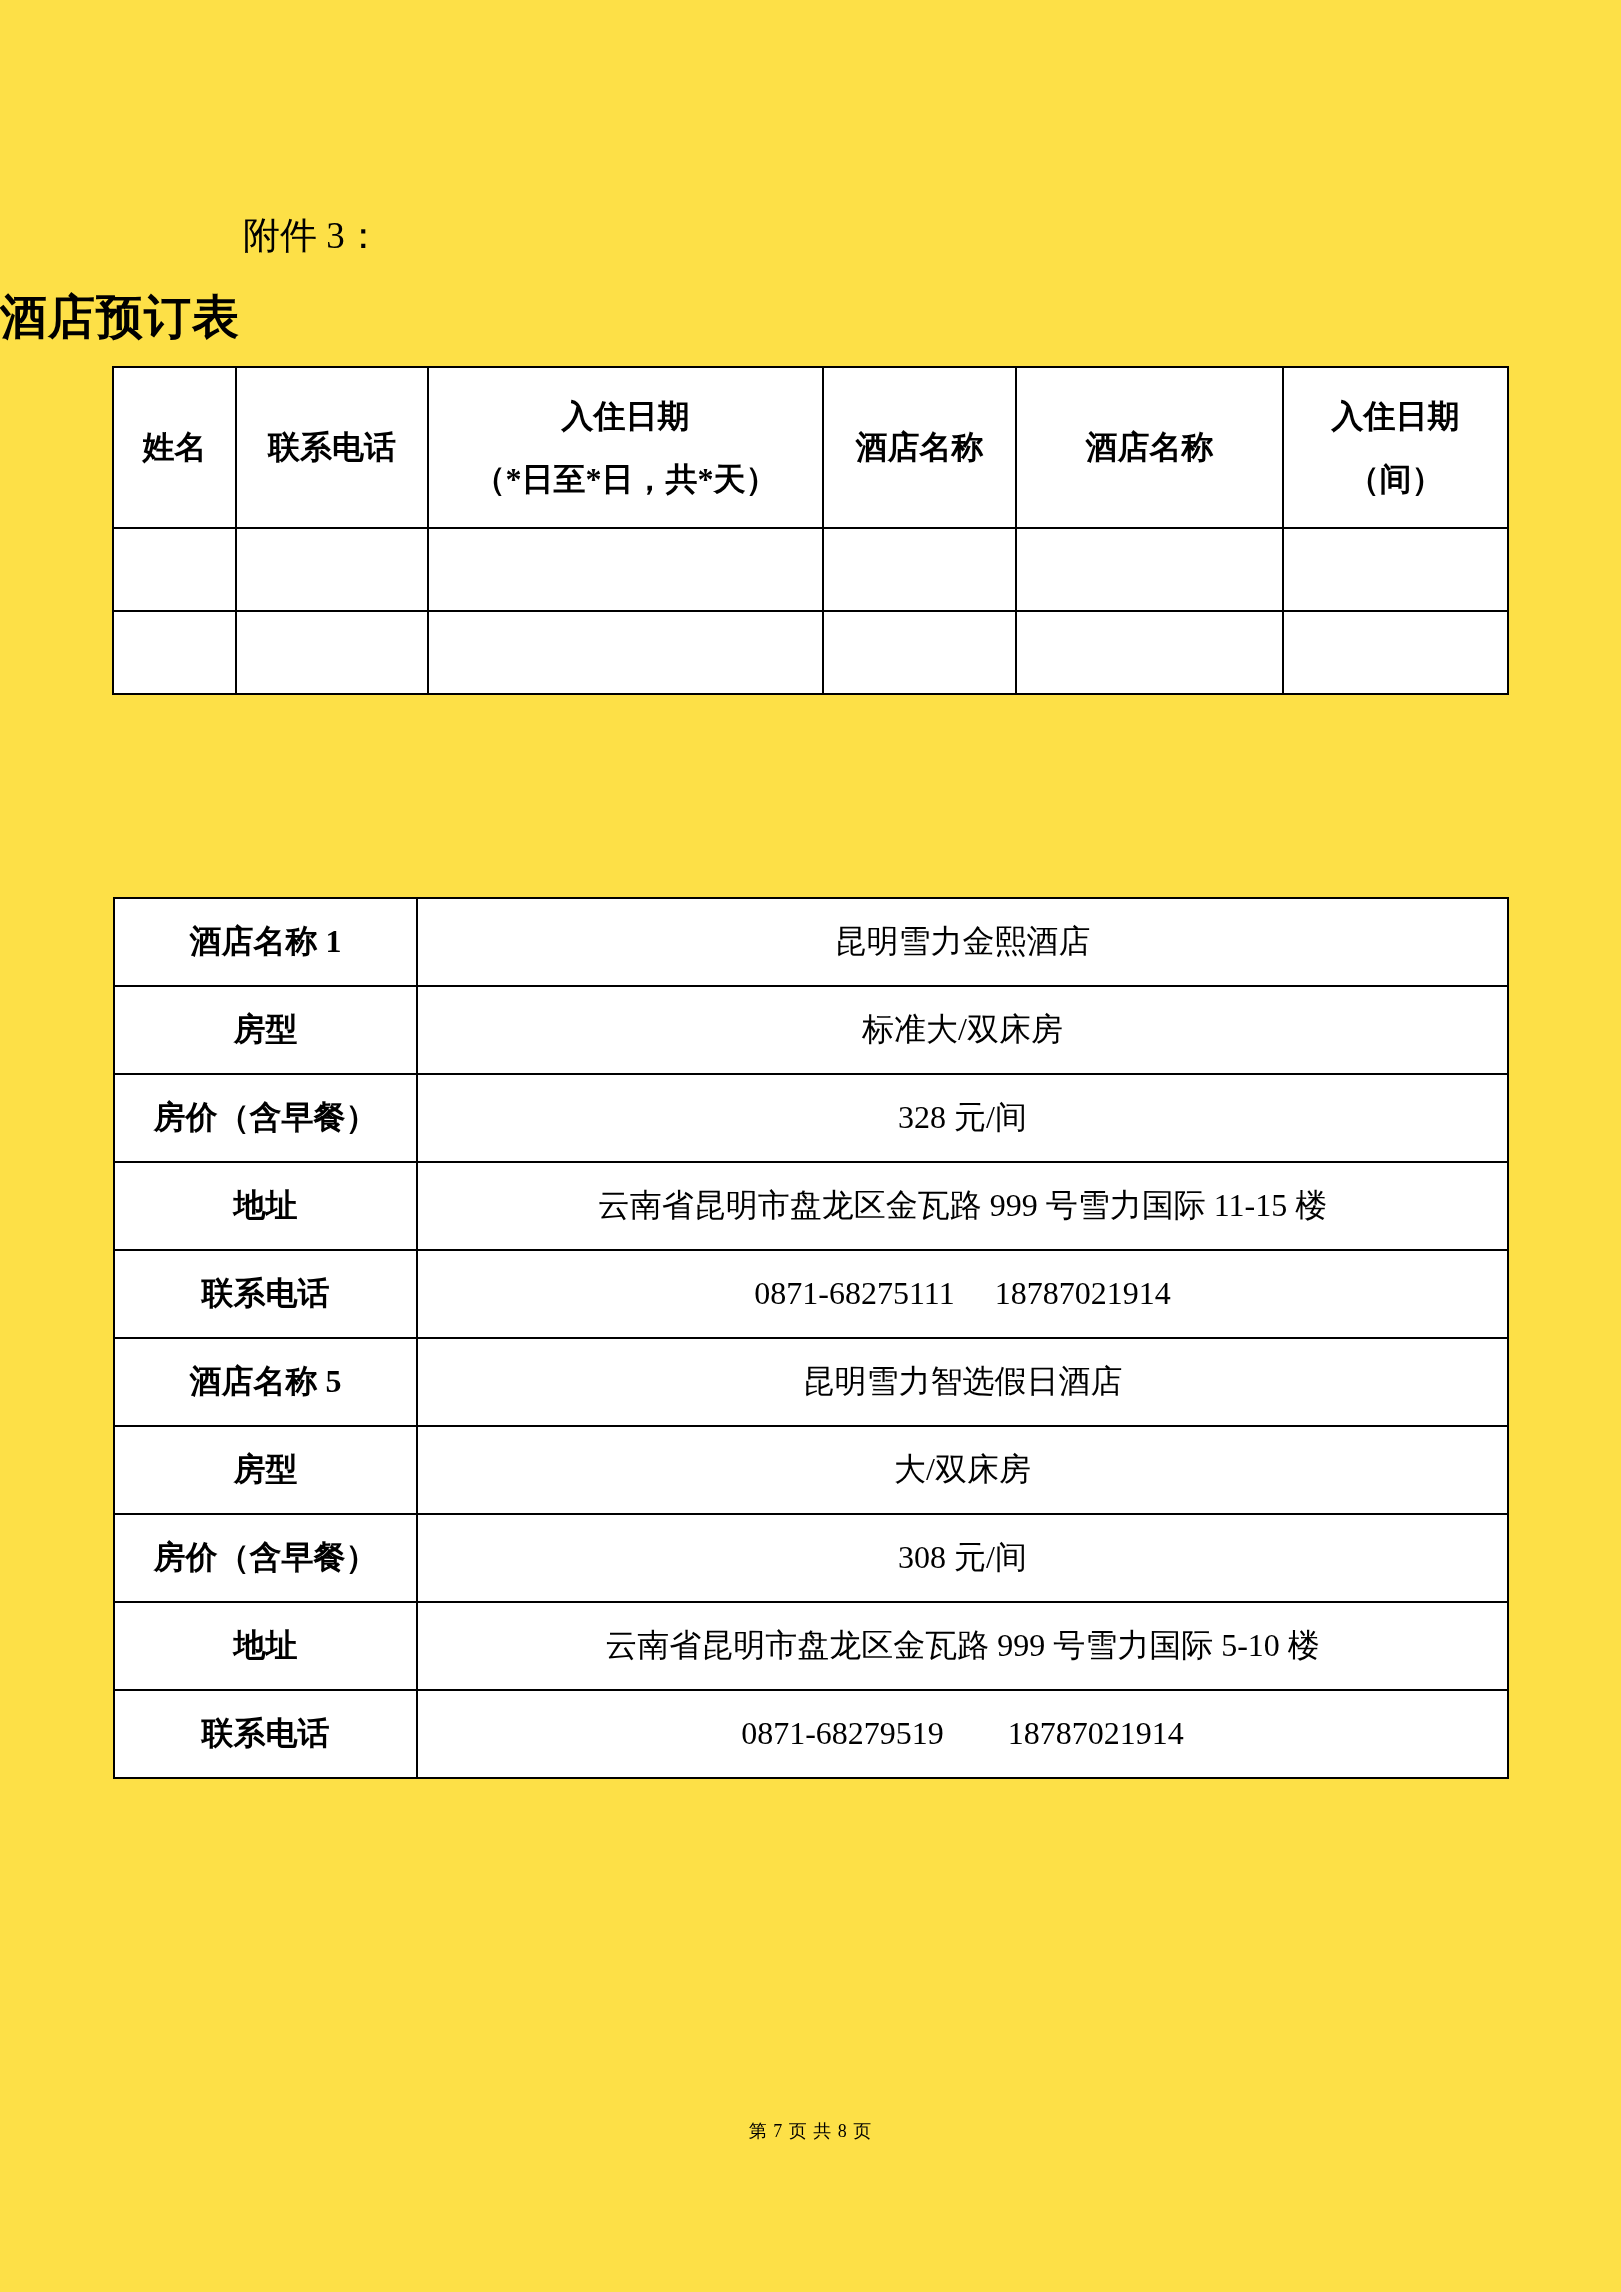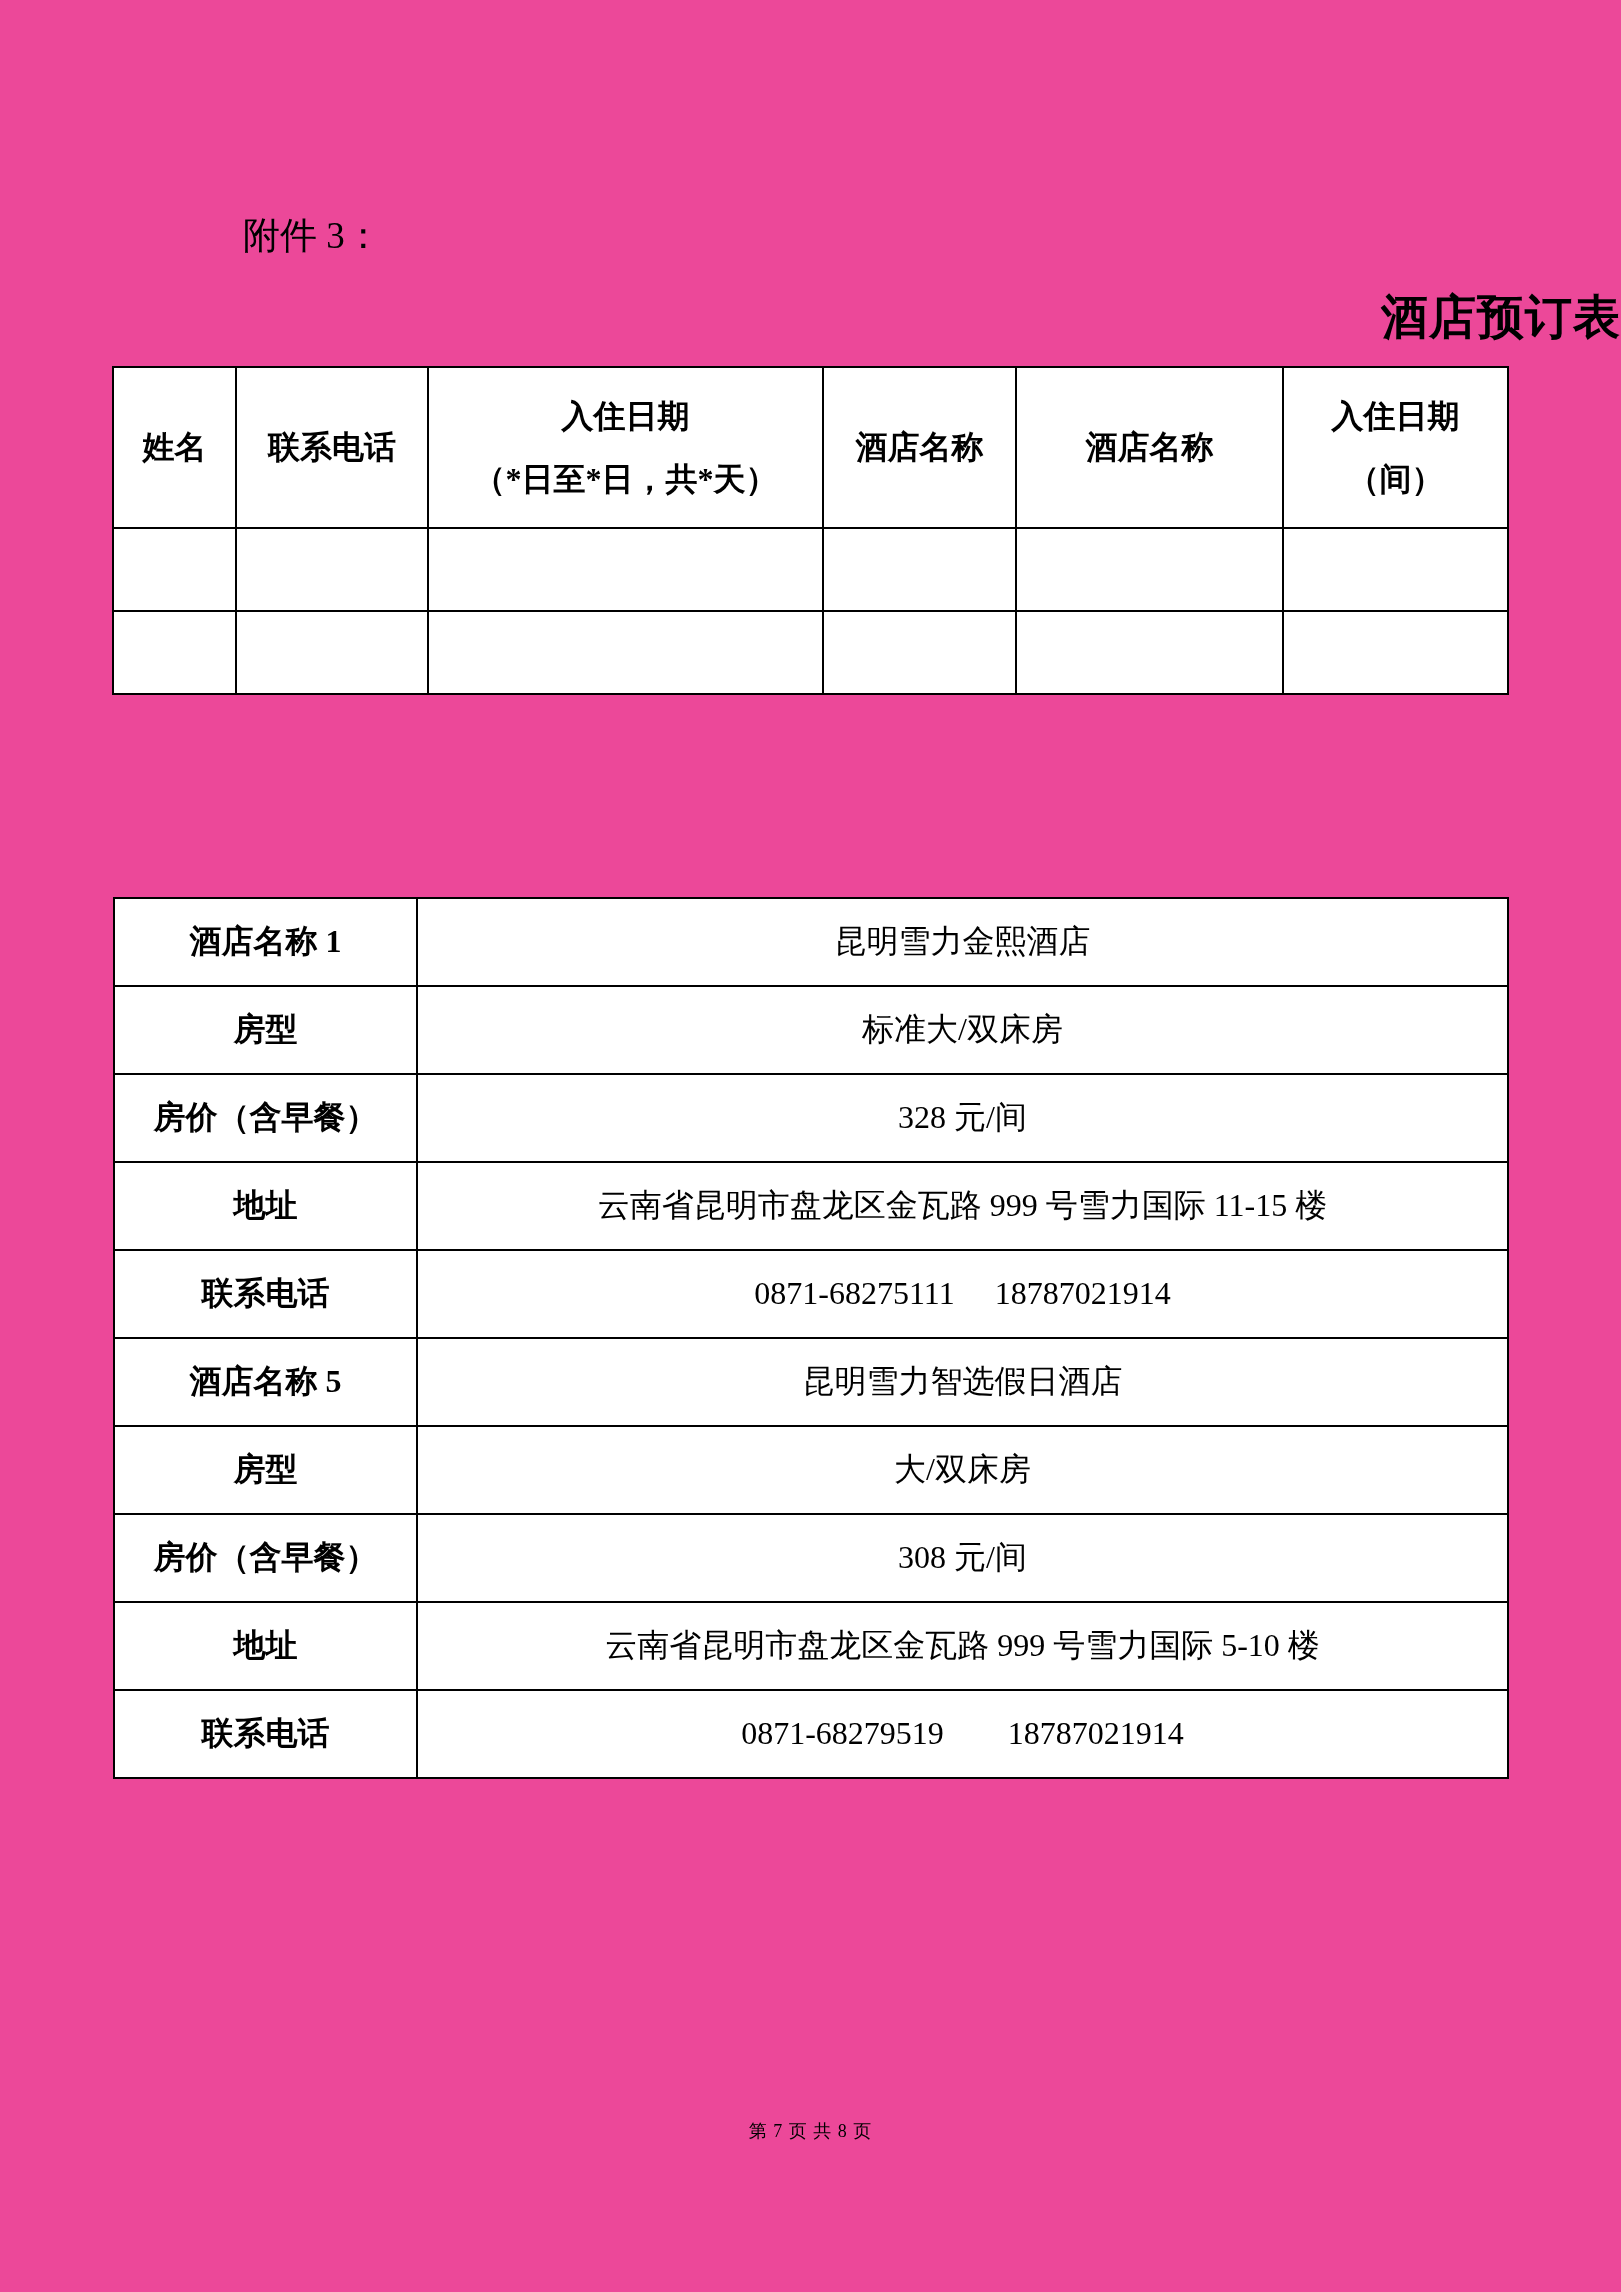--- a/index.html
+++ b/index.html
@@ -1,30 +1,30 @@
 <!DOCTYPE html>
 <html><head>
 <meta charset="utf-8">
 <style>
   html,body { margin:0; padding:0; background:#ffffff; }
   .page {
     position:relative;
     width:1621px; height:2293px;
-    background:#ec4899;
+    background:#fde047;
     font-family:"Liberation Serif","DejaVu Serif",serif;
     color:#000000;
     overflow:hidden;
   }
   .attachment {
     position:absolute; left:243px; top:216px;
     font-size:37px; line-height:1.1; font-weight:normal;
   }
   .doc-title {
     position:absolute; left:0; width:100%;
-    text-align:right; font-weight:bold; font-size:47px; line-height:1.1;
+    text-align:left; font-weight:bold; font-size:47px; line-height:1.1;
     letter-spacing:1px;
   }
   .title-booking { top:292px; }
   .title-info   { top:802px; }
 
   .doc-table { position:absolute; border-collapse:collapse; table-layout:fixed; background:#fff; }
   .doc-table th, .doc-table td {
     border:2px solid #000;
     border-top-width:2.9px; border-bottom-width:2.9px;
     padding:0 5.9px;

